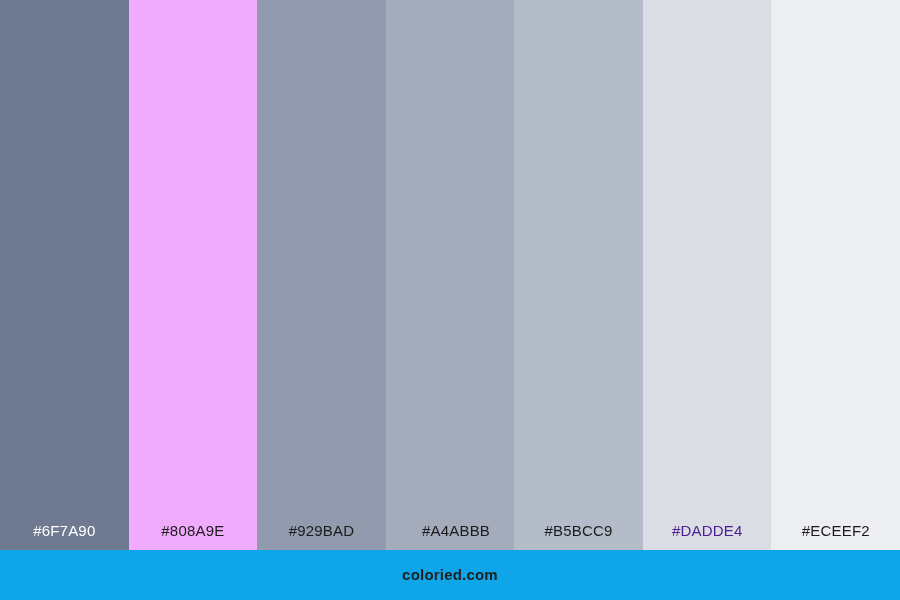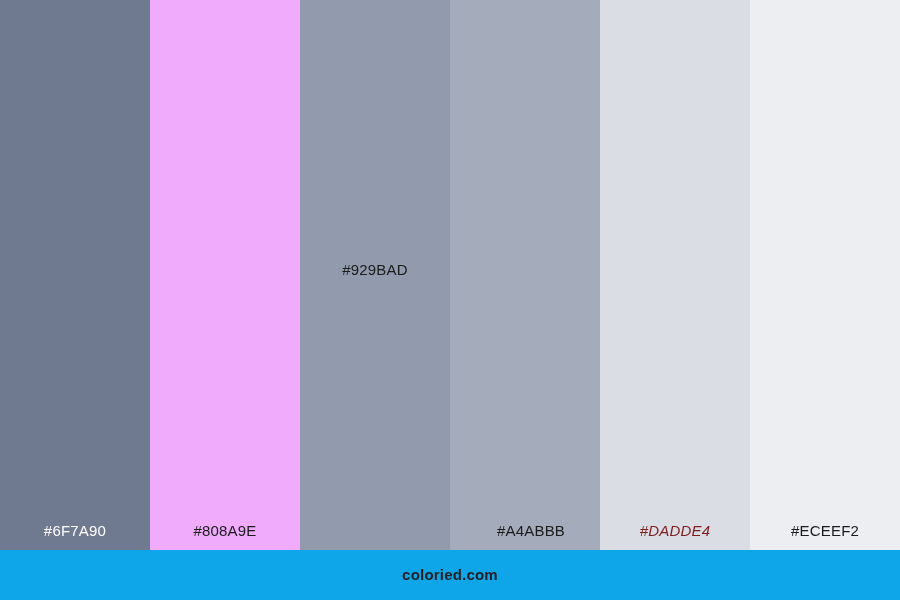--- a/index.html
+++ b/index.html
@@ -81,32 +81,35 @@
   <div class="swatch-strip">
 
     <div class="swatch" style="background-color: rgb(111, 122, 144);">
       <span class="swatch-label label-light" style="color: rgb(255, 255, 255);">#6F7A90</span>
     </div>
 
     <div class="swatch" style="background-color: #f0abfc;">
       <span class="swatch-label label-dark" style="color: rgb(27, 27, 27);">#808A9E</span>
     </div>
 
-    <div class="swatch" style="background-color: rgb(146, 155, 173); align-items: center;">
+    <div class="swatch" style="background-color: rgb(146, 155, 173);">
       <span class="swatch-label label-dark" style="color: rgb(27, 27, 27);">#929BAD</span>
     </div>
 
     <div class="swatch" style="background-color: rgb(164, 171, 187);">
       <span class="swatch-label label-dark" style="color: rgb(27, 27, 27); padding-left: 12px;">#A4ABBB</span>
     </div>
 
+    <div class="swatch" style="background-color: rgb(181, 188, 201);">
+      <span class="swatch-label label-dark" style="color: rgb(27, 27, 27);">#B5BCC9</span>
+    </div>
 
 
     <div class="swatch" style="background-color: rgb(218, 221, 228);">
-      <span class="swatch-label label-dark" style="color: #7f1d1d; font-style: italic;">#DADDE4</span>
+      <span class="swatch-label label-dark" style="color: #4c1d95;">#DADDE4</span>
     </div>
 
     <div class="swatch" style="background-color: rgb(236, 238, 242);">
       <span class="swatch-label label-dark" style="color: rgb(27, 27, 27);">#ECEEF2</span>
     </div>
 
   </div>
 
   <div class="footer-bar">
     <span class="brand">coloried.com</span>

